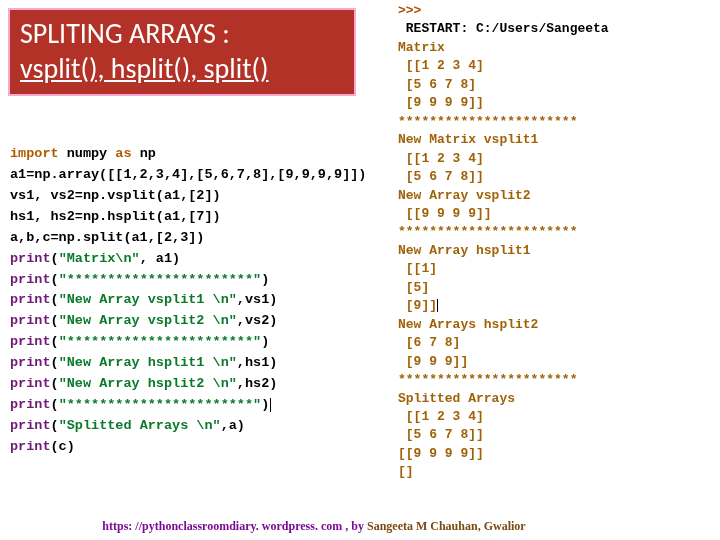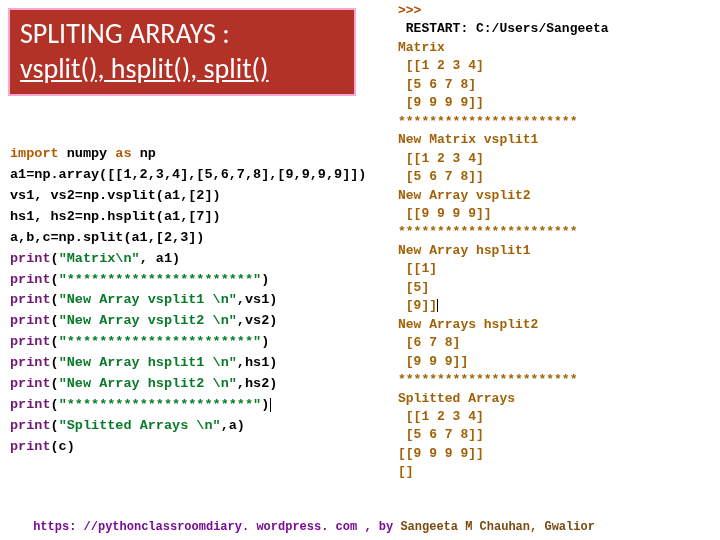--- a/index.html
+++ b/index.html
@@ -72,21 +72,21 @@
     background: #000;
     vertical-align: middle;
   }
   .footer {
     position: absolute;
     left: 0;
     bottom: 6px;
     width: 628px;
     text-align: center;
     font-size: 12px;
-    font-family: Liberation Mono, monospace;
+    font-family: Liberation Serif, serif;
   }
   .footer .lnk {
     color: #7a0b94;
     font-weight: bold;
   }
   .footer .by {
     color: #7a4a10;
     font-weight: bold;
   }
 </style>

